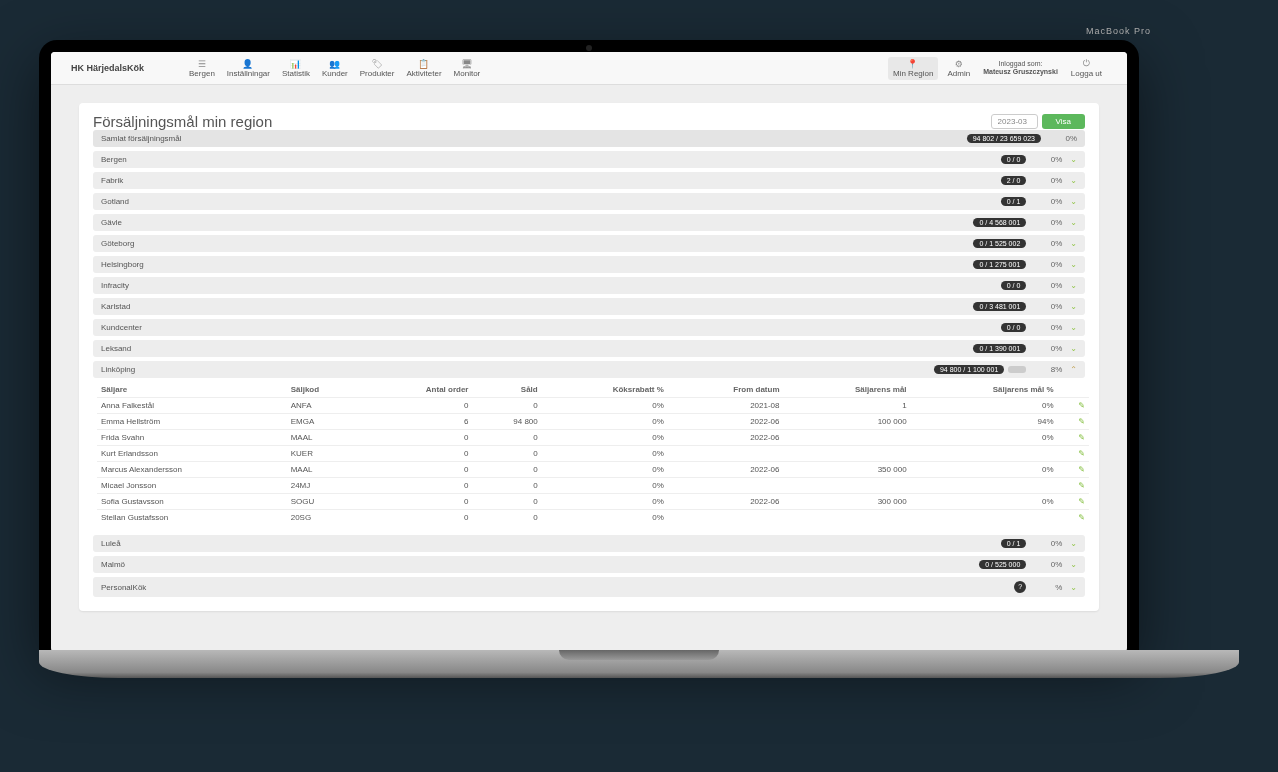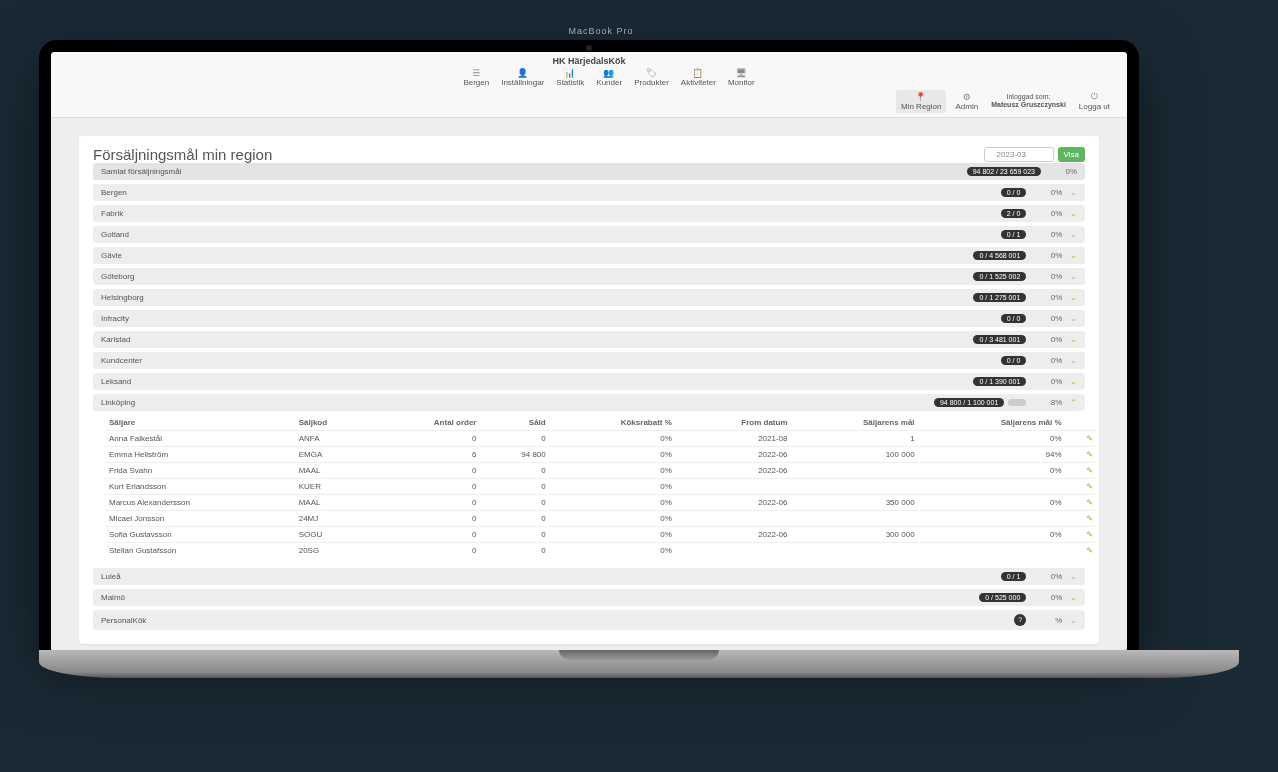--- a/index.html
+++ b/index.html
@@ -2,52 +2,52 @@
 <html><head>
 <meta charset="utf-8">
 <style>
   * { box-sizing: border-box; margin: 0; padding: 0; }
   body { background: #1a2a35; font-family: -apple-system, Helvetica, Arial, sans-serif; display: flex; justify-content: center; align-items: flex-start; min-height: 100vh; padding: 40px 0; }
   .laptop { width: 1100px; background: #000; border-radius: 18px 18px 0 0; padding: 12px 12px 0 12px; position: relative; box-shadow: 0 20px 60px rgba(0,0,0,0.5); }
   .notch { width: 6px; height: 6px; background: #222; border-radius: 50%; position: absolute; top: 5px; left: 50%; transform: translateX(-50%); }
   .screen { background: #eeeeee; border-radius: 4px; height: 600px; overflow: hidden; display: flex; flex-direction: column; }
   .laptop-base { width: 1200px; height: 28px; background: linear-gradient(180deg, #b8b8b8 0%, #888 80%, #555 100%); border-radius: 0 0 80px 80px / 0 0 16px 16px; margin: -2px auto 0 auto; position: relative; display:flex; align-items:flex-start; justify-content:center; }
   .laptop-base::before { content:""; position:absolute; top:0; width:160px; height:10px; background: linear-gradient(180deg,#666,#999); border-radius:0 0 10px 10px; }
-  .laptop-label { position:absolute; top:-14px; width:100%; text-align:center; font-size:9px; color:#aaa; letter-spacing:1px; }
-
-  .navbar { background: #f8f8f8; border-bottom: 1px solid #ddd; padding: 4px 12px; display: flex; align-items: center; font-size: 8px; color: #555; flex-direction: column; }
+  .laptop-label { position:absolute; top:-14px; width:100%; text-align:right; font-size:9px; color:#aaa; letter-spacing:1px; }
+
+  .navbar { background: #f8f8f8; border-bottom: 1px solid #ddd; padding: 4px 20px; display: flex; align-items: center; font-size: 8px; color: #555; }
   .brand { font-weight: bold; color: #444; font-size: 9px; }
   .nav-center { display:flex; gap: 2px; margin-left: 40px; }
   .nav-item { text-align:center; padding: 2px 5px; cursor:pointer; }
   .nav-item .ic { display:block; font-size:9px; color:#888; }
   .nav-right { margin-left:auto; display:flex; gap:4px; align-items:center; }
   .nav-right .nav-item.active { background:#e8e8e8; border-radius:3px; }
   .user-block { font-size:7px; text-align:center; line-height:1.1; padding:0 4px; }
   .user-block .u { font-weight:bold; }
 
   .content { flex:1; overflow-y:auto; padding: 18px 28px; }
   .card { background:#fff; border-radius:4px; padding: 10px 14px; box-shadow:0 1px 2px rgba(0,0,0,0.08); }
   .card-header { display:flex; align-items:center; }
   .page-title { color:#555; font-size:15px; font-weight:500; }
-  .date-input { margin-left:auto; border:1px solid #ccc; border-radius:3px; padding:2px 12px; font-size:8px; color:#888; width:70px; }
-  .visa-btn { background:#5cb85c; color:#fff; border:none; border-radius:3px; padding:3px 6px; font-size:8px; margin-left:4px; cursor:pointer; }
+  .date-input { margin-left:auto; border:1px solid #ccc; border-radius:3px; padding:2px 6px; font-size:8px; color:#888; width:47px; }
+  .visa-btn { background:#5cb85c; color:#fff; border:none; border-radius:3px; padding:3px 14px; font-size:8px; margin-left:4px; cursor:pointer; }
 
   .region-row { background:#ededed; border-radius:3px; padding:4px 8px; margin-bottom:4px; display:flex; align-items:center; font-size:8px; color:#555; }
   .region-row.summary { background:#e4e4e4; }
   .region-name { font-weight:500; }
   .spacer { flex:1; }
   .badge { background:#333; color:#fff; border-radius:8px; padding:1px 6px; font-size:7px; }
   .badge.round { border-radius:50%; width:12px; height:12px; line-height:12px; padding:0; text-align:center; }
   .pct { width:28px; text-align:right; margin-left:8px; color:#666; }
   .expand { margin-left:8px; color:#93c54b; font-size:8px; cursor:pointer; }
   .expand.collapse { color:#c0a050; }
   .progress { flex:0 0 18px; height:7px; background:#ccc; border-radius:3px; margin-left:4px; overflow:hidden; position:relative; }
   .progress .fill { height:100%; background:#93c54b; }
 
-  .table { width:100%; font-size:8px; color:#555; border-collapse:collapse; margin: 4px 0 10px 12px; }
+  .table { width:100%; font-size:8px; color:#555; border-collapse:collapse; margin: 4px 0 10px 4px; }
   .table th { text-align:left; font-weight:600; padding:3px 4px; color:#666; }
   .table th.r, .table td.r { text-align:right; }
   .table td { padding:3px 4px; border-top:1px solid #eee; }
   .table tr.total td { border-top:1px solid #999; font-weight:600; }
   .edit { color:#8bc34a; cursor:pointer; font-size:8px; }
 </style>
 </head>
 <body>
 
 <div>

